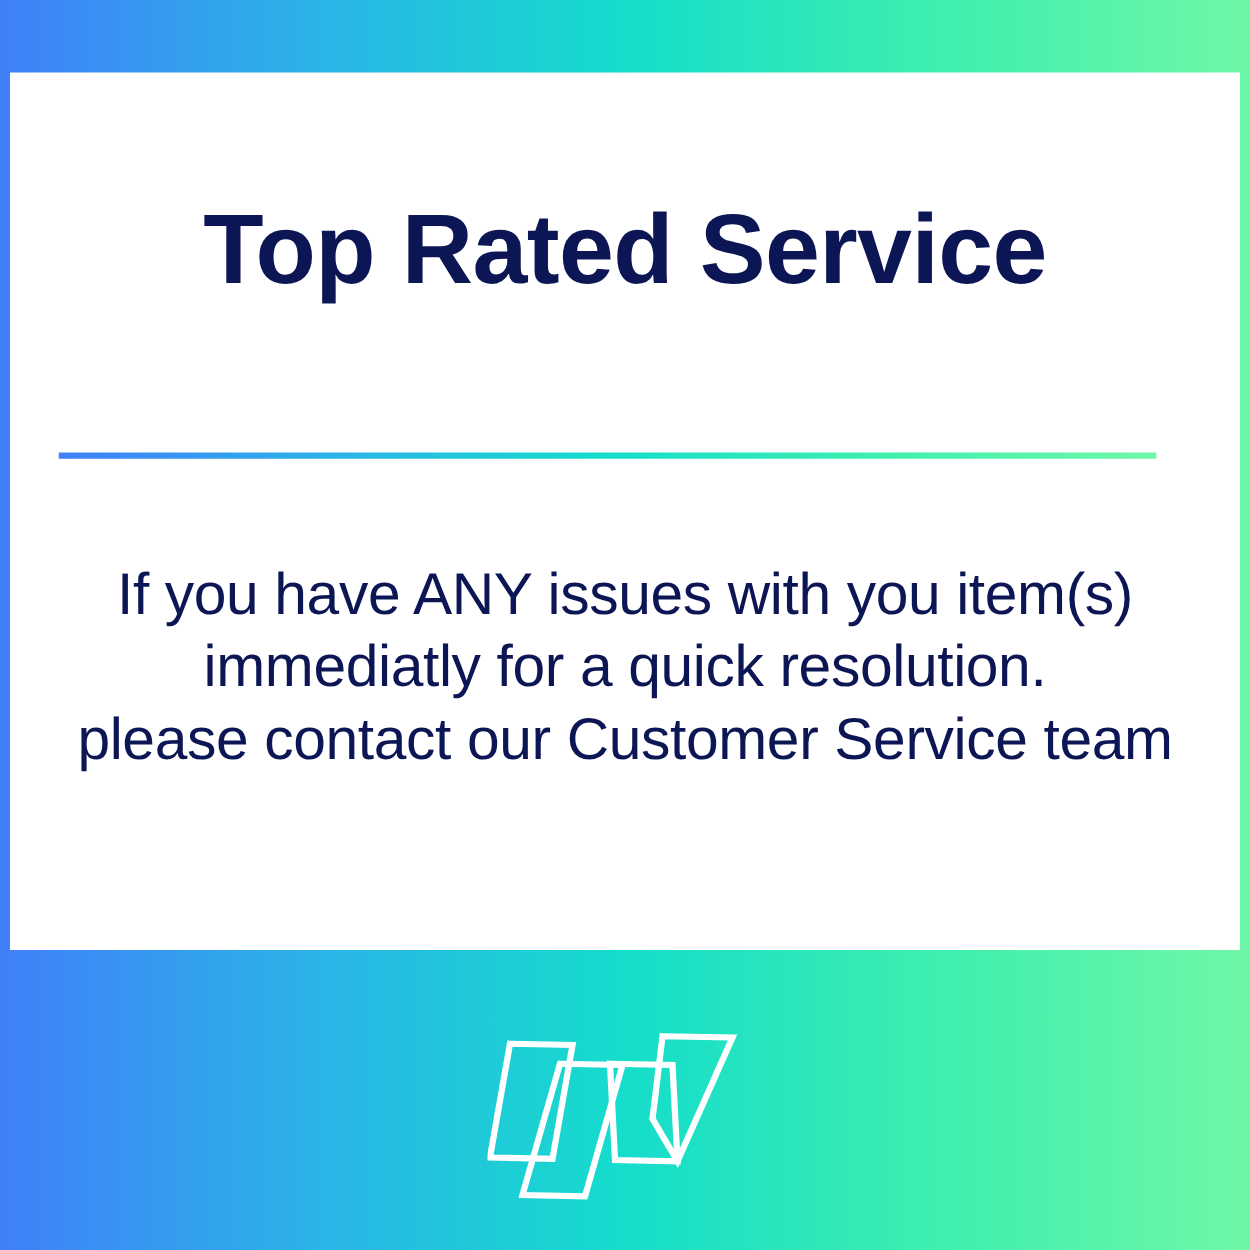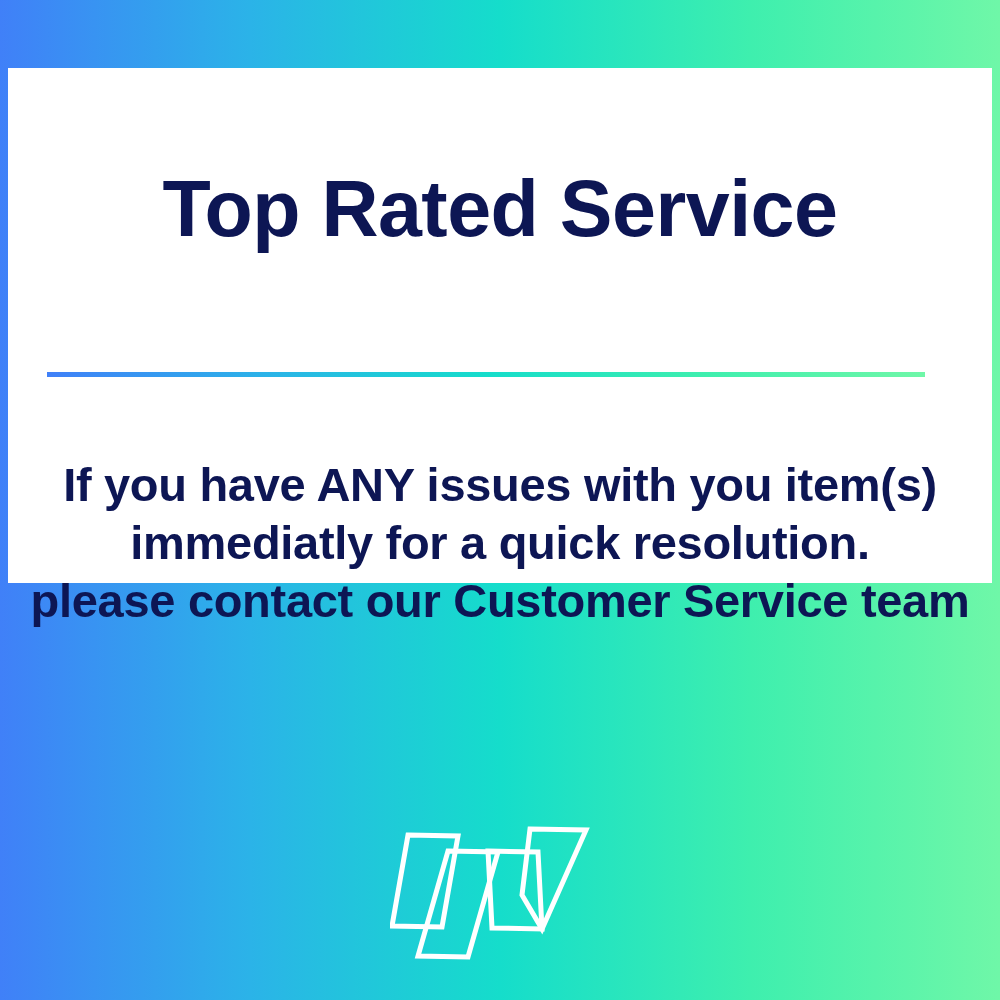--- a/index.html
+++ b/index.html
@@ -23,23 +23,23 @@
       #15ddcb 50%,
       #3eefae 75%,
       #6ff7a8 100%
     );
   }
 
   
   .card {
     position: absolute;
     left: 8px;
-    top: 68px;
+    top: 58px;
     width: 984px;
-    height: 515px;
+    height: 702px;
     background: #ffffff;
     box-sizing: border-box;
   }
 
   .card-inner {
     position: absolute;
     left: 0;
     top: 0;
     width: 100%;
     height: 100%;
@@ -79,21 +79,21 @@
 
   
   .body-copy {
     position: absolute;
     left: 20px;
     top: 388px;
     width: 944px;
     text-align: center;
     color: #0d1654;
     font-size: 47px;
-    font-weight: bold;
+    font-weight: normal;
     line-height: 58px;
     letter-spacing: -0.3px;
   }
   .body-copy .copy-line {
     display: block;
     white-space: nowrap;
   }
 
   
   .logo-wrap {

